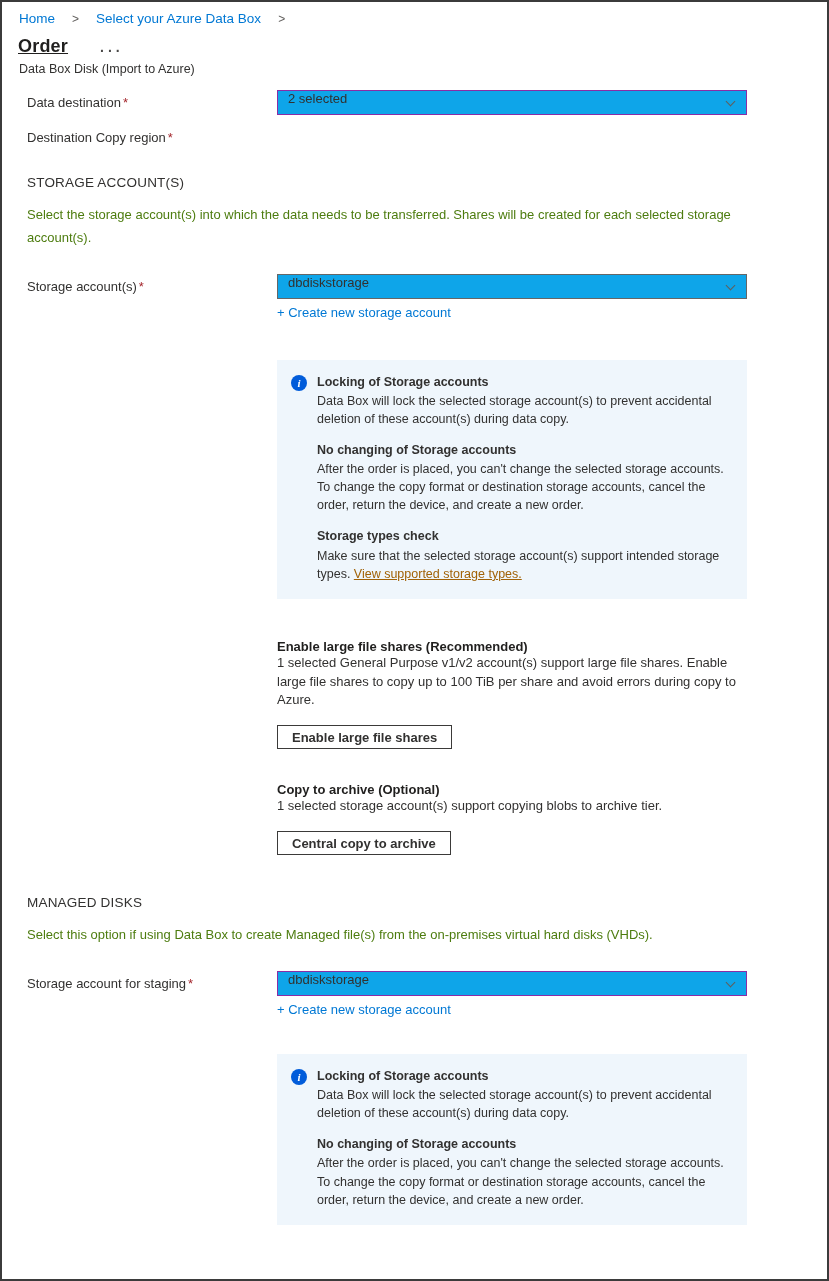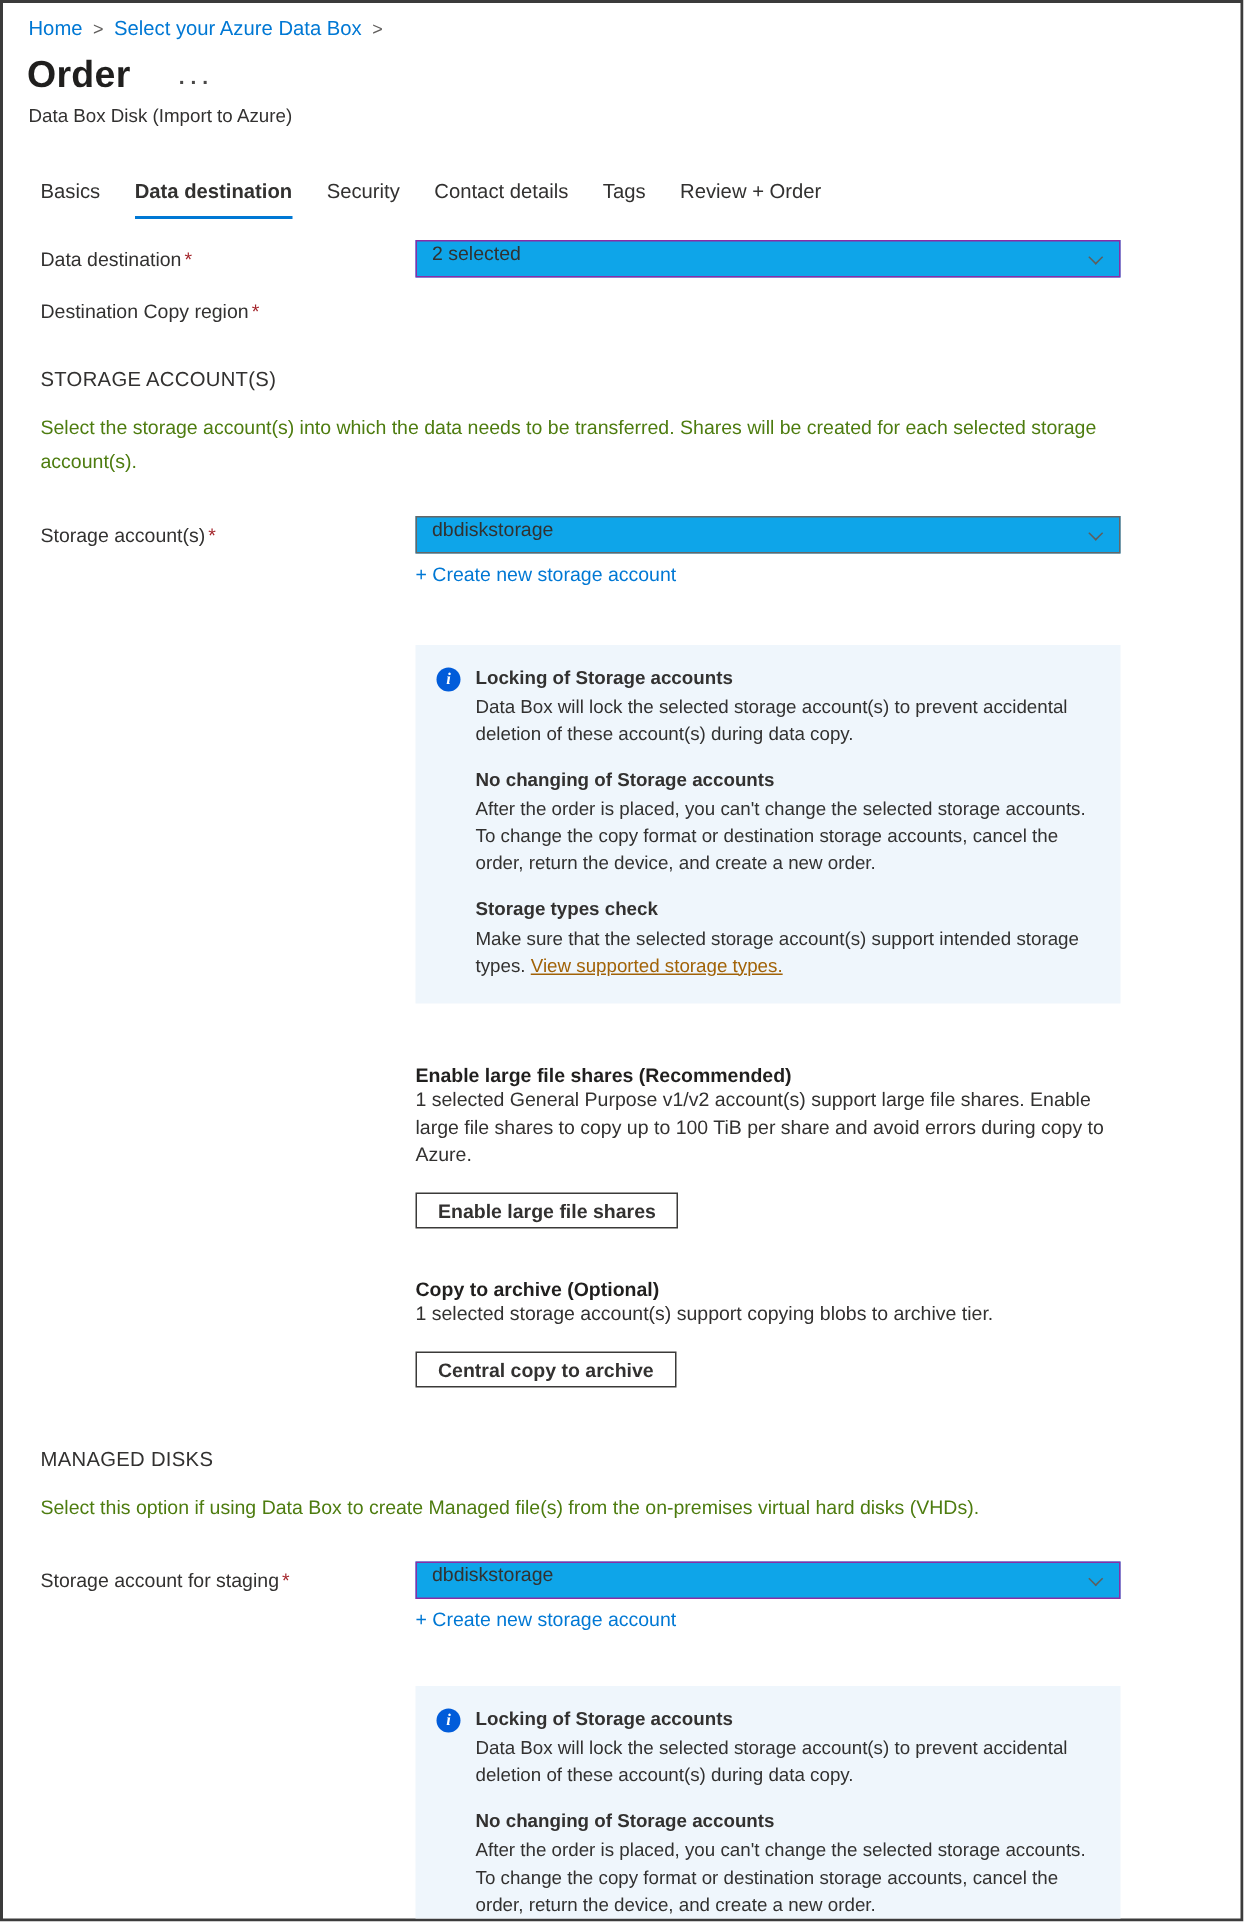--- a/index.html
+++ b/index.html
@@ -3,26 +3,26 @@
 <meta charset="utf-8">
 <style>
   * { margin:0; padding:0; box-sizing:border-box; }
   html,body { background:#fff; }
   body { font-family:"Liberation Sans", sans-serif; color:#323130; }
   .frame {
     width:829px; height:1281px; border:2px solid #3b3b3b; background:#fff;
     overflow:hidden; position:relative;
   }
   
-  .breadcrumb { margin:9px 0 0 17px; font-size:13.5px; display:flex; align-items:center; gap:7px; }
+  .breadcrumb { margin:9px 0 0 17px; font-size:13.5px; display:flex; align-items:center; gap:17px; }
   .crumb { color:#0078d4; cursor:pointer; }
   .crumb-sep { color:#605e5c; font-size:12px; }
   
   .title-row { margin:10px 0 0 16px; display:flex; align-items:center; }
-  .page-title { font-size:25px; font-weight:700; color:#201f1e; letter-spacing:0.2px; }
+  .page-title { font-size:18px; font-weight:700; color:#201f1e; letter-spacing:0.2px;text-decoration:underline; }
   .ctx-dots { margin-left:32px; color:#494847; font-size:14px; letter-spacing:4px; font-weight:700; }
   .subtitle { margin:5px 0 0 17px; font-size:12.5px; color:#323130; }
   
   .tabs { margin:30px 0 0 25px; display:flex; }
   .tab { font-size:13.5px; padding:6px 0 9px 0; margin-right:23px; color:#323130; cursor:pointer; border-bottom:2px solid transparent; }
   .tab.active { font-weight:700; border-bottom:2px solid #0078d4; }
   
   .row { display:flex; align-items:center; margin:0 80px 15px 25px; }
   .row .lbl { width:250px; flex:none; font-size:13px; color:#323130; padding-right:10px; }
   .req { color:#a4262c; margin-left:2px; }
@@ -58,28 +58,20 @@
     <span class="crumb">Select your Azure Data Box</span>
     <span class="crumb-sep">&gt;</span>
   </div>
 
   <div class="title-row">
     <span class="page-title">Order</span>
     <span class="ctx-dots">...</span>
   </div>
   <div class="subtitle">Data Box Disk (Import to Azure)</div>
 
-  <div class="tabs">
-    <div class="tab">Basics</div>
-    <div class="tab active">Data destination</div>
-    <div class="tab">Security</div>
-    <div class="tab">Contact details</div>
-    <div class="tab">Tags</div>
-    <div class="tab">Review + Order</div>
-  </div>
 
   <div style="height:14px"></div>
 
   <div class="row">
     <div class="lbl">
       <span>Data destination</span><span class="req">*</span>
     </div>
     <div class="control dirty">
       <span>2 selected</span>
       <span class="chev"></span>

